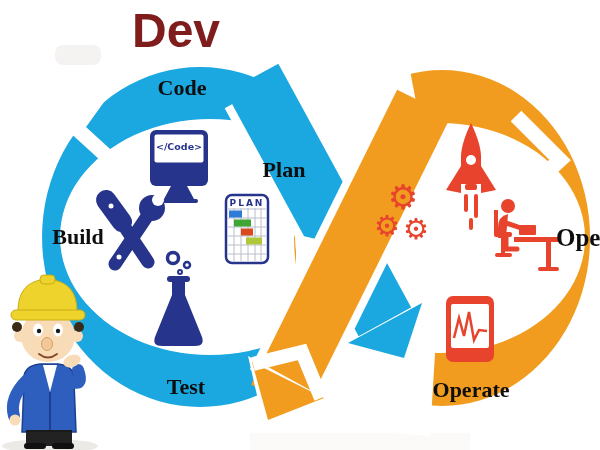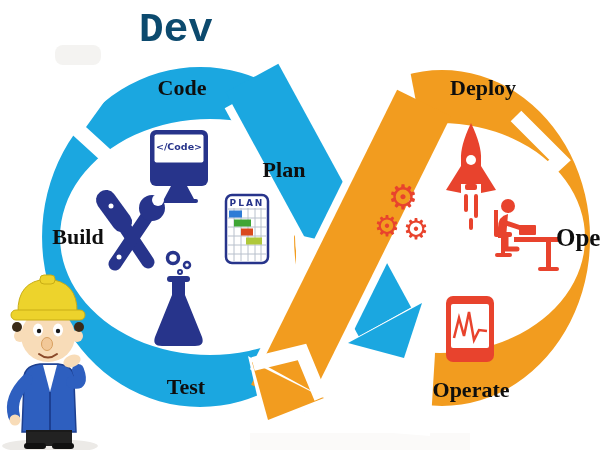--- a/index.html
+++ b/index.html
@@ -1,20 +1,20 @@
 <!DOCTYPE html>
 <html><head>
 <meta charset="utf-8">
 <style>
   html,body{margin:0;padding:0;background:#ffffff;}
   #stage{position:relative;width:600px;height:450px;background:#ffffff;overflow:hidden;
          font-family:"Liberation Sans",sans-serif;}
   #stage svg.base{position:absolute;left:0;top:0;}
-  .title{position:absolute;transform:translate(-50%,-50%);font-family:Liberation Mono, monospace;
-         font-weight:600;font-size:41px;color:#0c4a6e;letter-spacing:0px;white-space:nowrap;}
+  .title{position:absolute;transform:translate(-50%,-50%);font-family:Liberation Sans, sans-serif;
+         font-weight:600;font-size:48px;color:#7f1d1d;letter-spacing:0px;white-space:nowrap;}
   .lbl{position:absolute;transform:translate(-50%,-50%);font-family:"Liberation Serif",serif;
        font-weight:bold;font-size:22px;color:#0e0e0e;white-space:nowrap;}
   .lbl-edge{position:absolute;transform:translate(0,-50%);font-family:"Liberation Serif",serif;
        font-weight:bold;font-size:25px;color:#0e0e0e;white-space:nowrap;}
   .icon-txt{position:absolute;font-family:"DejaVu Sans",sans-serif;font-weight:bold;
        color:#27348B;text-align:center;white-space:nowrap;}
   .code-screen{left:152px;top:141px;width:54px;font-size:10px;transform:scale(.95);}
   .plan-head{left:227px;top:198px;width:40px;font-size:9px;letter-spacing:2px;}
   .gear{position:absolute;transform:translate(-50%,-50%);font-family:"DejaVu Sans",sans-serif;
         color:#E8432D;line-height:1;}
@@ -188,17 +188,16 @@
 
   <div class="icon-txt code-screen">&lt;/Code&gt;</div>
   <div class="icon-txt plan-head">PLAN</div>
 
   <div class="title" style="left:176px;top:30px;">Dev</div>
 
   <div class="lbl" style="left:182px;top:88px;">Code</div>
   <div class="lbl" style="left:186px;top:387px;">Test</div>
   <div class="lbl" style="left:78px;top:237px;">Build</div>
   <div class="lbl" style="left:284px;top:170px;">Plan</div>
-  <div class="lbl" style="left:483px;top:88px;">Deploy</div>
   <div class="lbl-edge" style="left:556px;top:238px;">Operate</div>
   <div class="lbl" style="left:471px;top:390px;">Operate</div>
 
 </div>
 
 </body></html>

